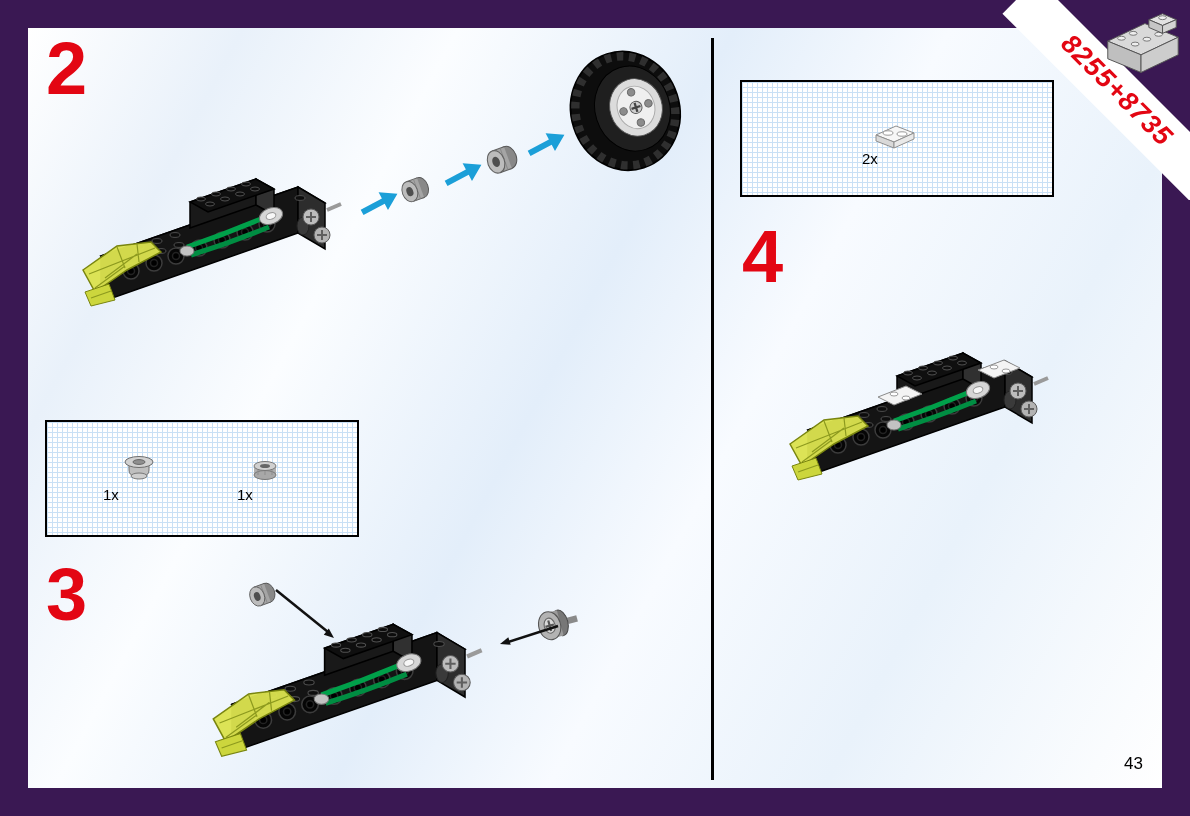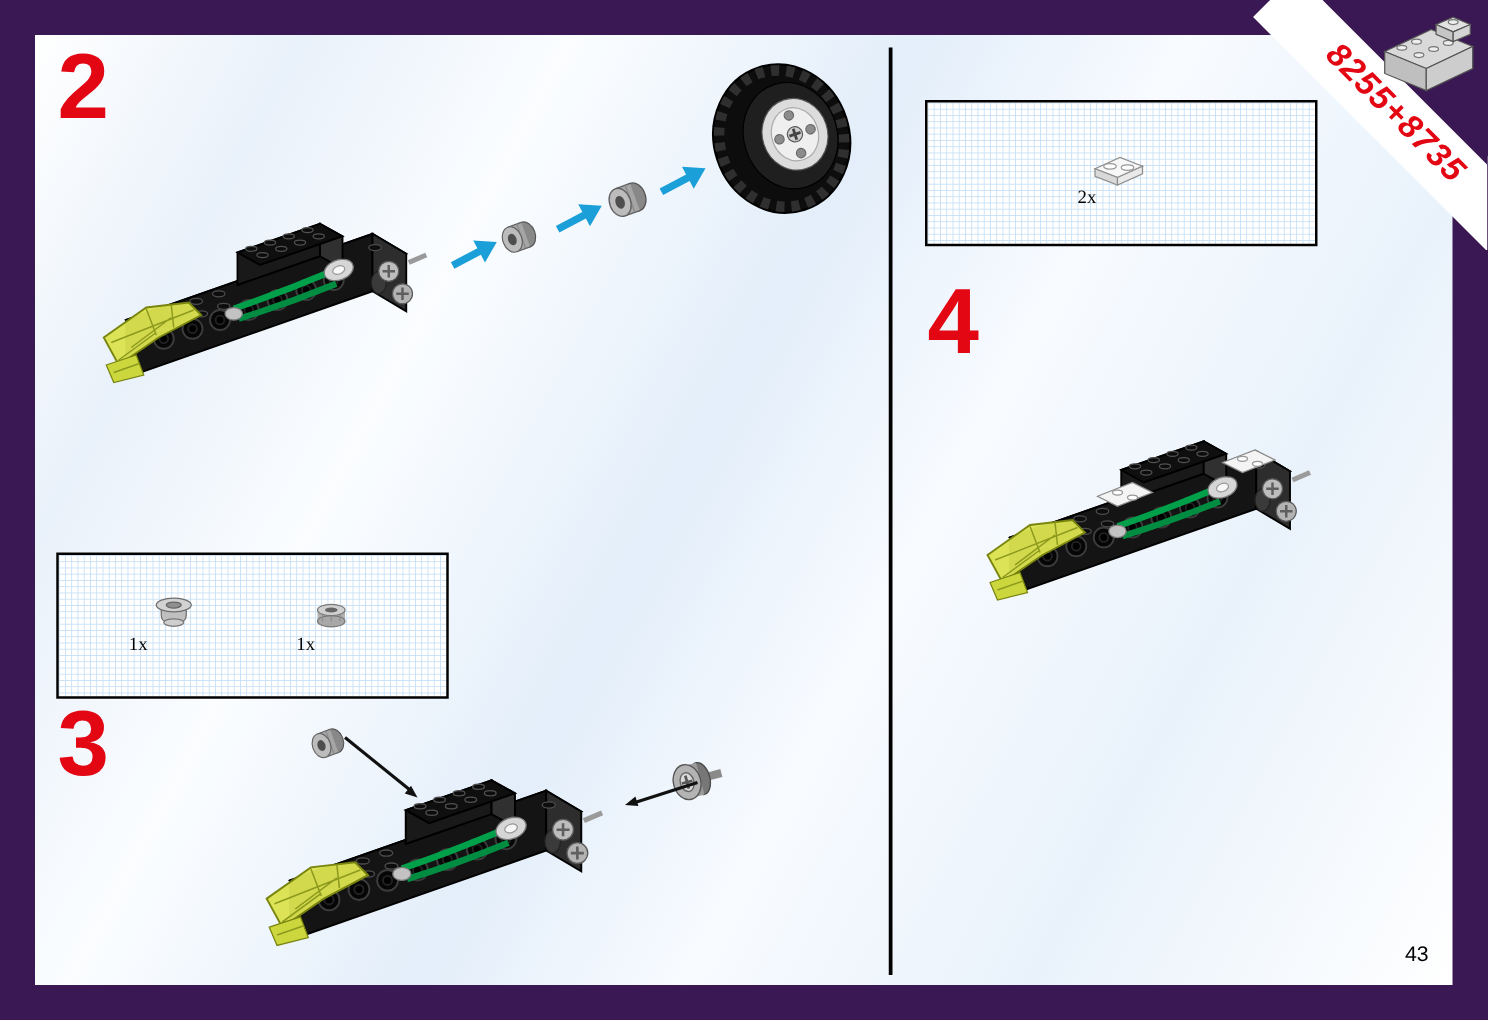--- a/index.html
+++ b/index.html
@@ -16,21 +16,20 @@
   .stepnum{
     position:absolute;color:#e30613;font-weight:bold;font-size:74px;line-height:1;
     letter-spacing:-2px;
   }
   .partsbox{
     position:absolute;border:2px solid #000;background-color:#ffffff;
     background-image:
       linear-gradient(#c9e0f5 1px,transparent 1px),
       linear-gradient(90deg,#c9e0f5 1px,transparent 1px);
     background-size:5px 5px;
-    font-family:Liberation Serif, serif;
   }
   .count{position:absolute;font-size:15px;color:#000;font-weight:normal;}
   .divider{position:absolute;left:711px;top:38px;width:3px;height:742px;background:#000;}
   .pagenum{position:absolute;left:1124px;top:754px;font-size:17px;color:#000;}
   .corner{position:absolute;top:0;right:0;width:200px;height:200px;overflow:hidden;}
   .corner .stripe{
     position:absolute;left:-8px;top:63px;width:270px;height:54px;background:#ffffff;
     transform:rotate(45deg);display:flex;align-items:center;justify-content:center;
   }
   .corner .stripe span{
@@ -224,21 +223,21 @@
 <svg class="abs" style="left:483px;top:138px;" width="42" height="42" viewBox="0 0 40 40">
     <use href="#bushing"></use>
   </svg>
 <svg class="abs" style="left:527px;top:133px;transform:rotate(-28deg);" width="44" height="22" viewBox="0 0 44 22">
     <use href="#bluearrow"></use>
   </svg>
 <svg class="abs" style="left:558px;top:40px;" width="140" height="140" viewBox="0 0 150 150">
     <use href="#wheel"></use>
   </svg>
 
-<div class="partsbox" style="left:45px;top:420px;width:310px;height:113px;margin-top:22px;">
+<div class="partsbox" style="left:45px;top:420px;width:310px;height:113px;">
   <svg class="abs" style="left:70px;top:28px;" width="44" height="36" viewBox="0 0 44 36">
       <use href="#pulleypart"></use>
     </svg>
   <span class="count" style="left:56px;top:64px;">1x</span>
   <svg class="abs" style="left:198px;top:32px;" width="40" height="30" viewBox="0 0 40 30">
       <use href="#bushingpart"></use>
     </svg>
   <span class="count" style="left:190px;top:64px;">1x</span>
 </div>
 

